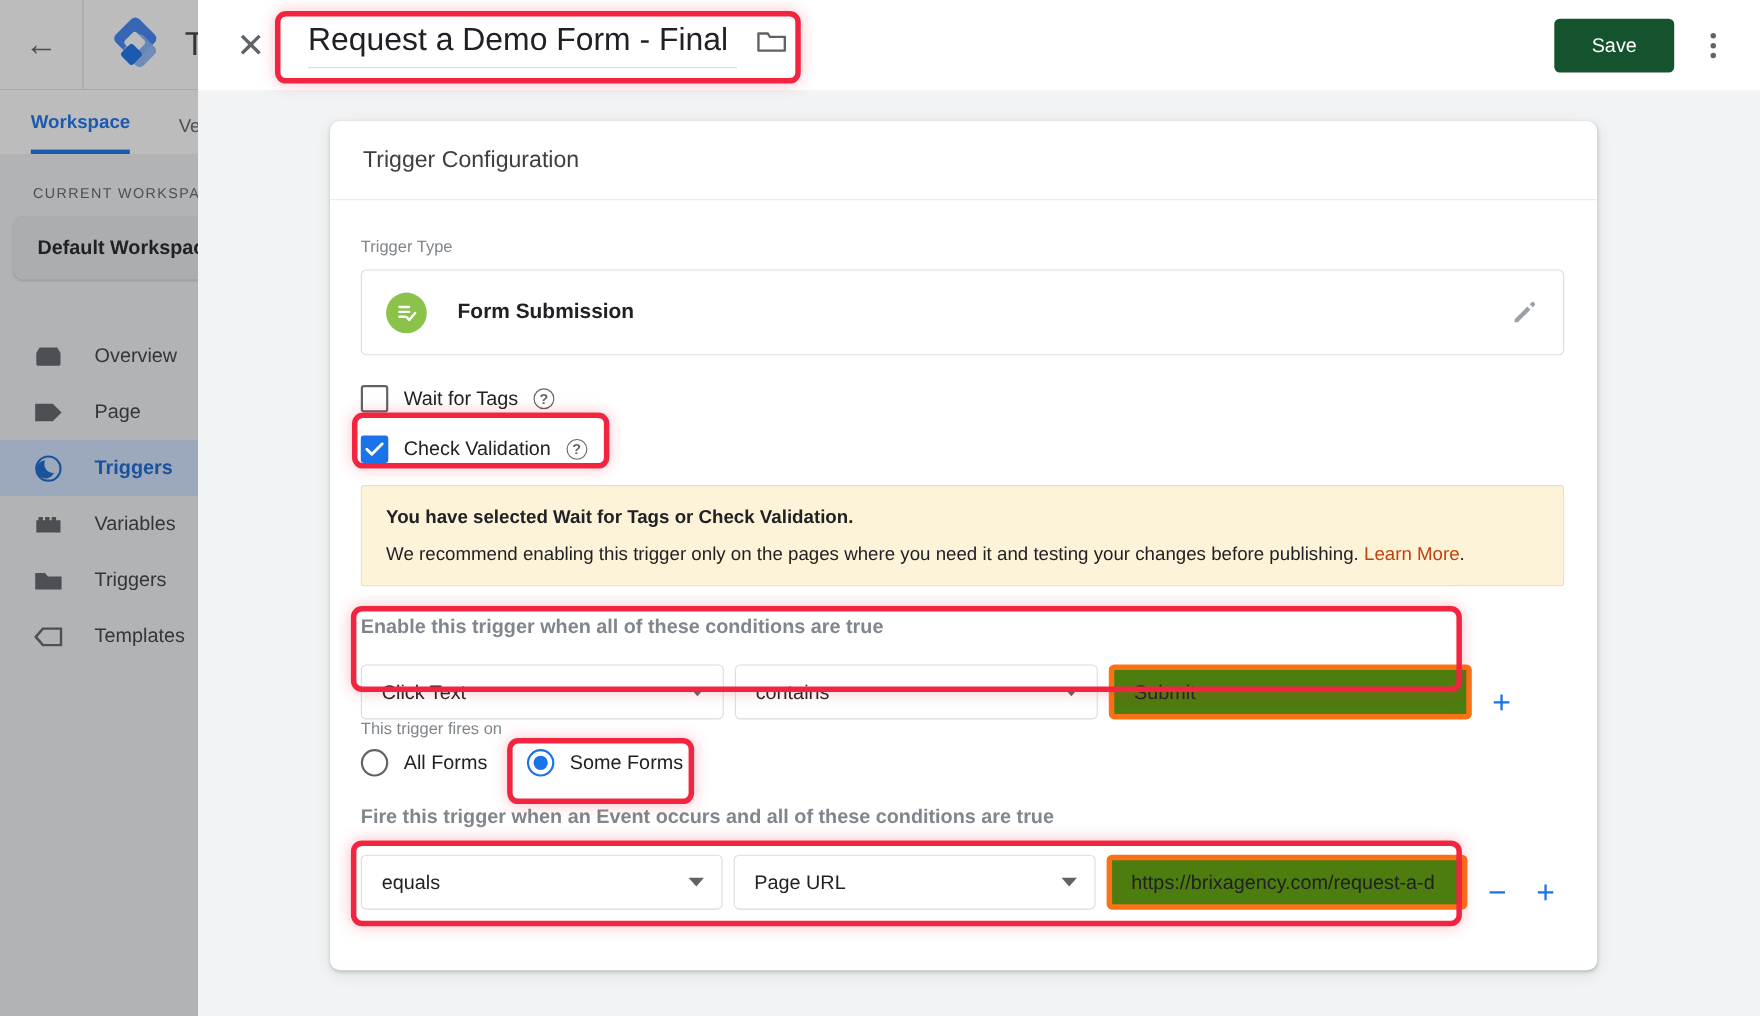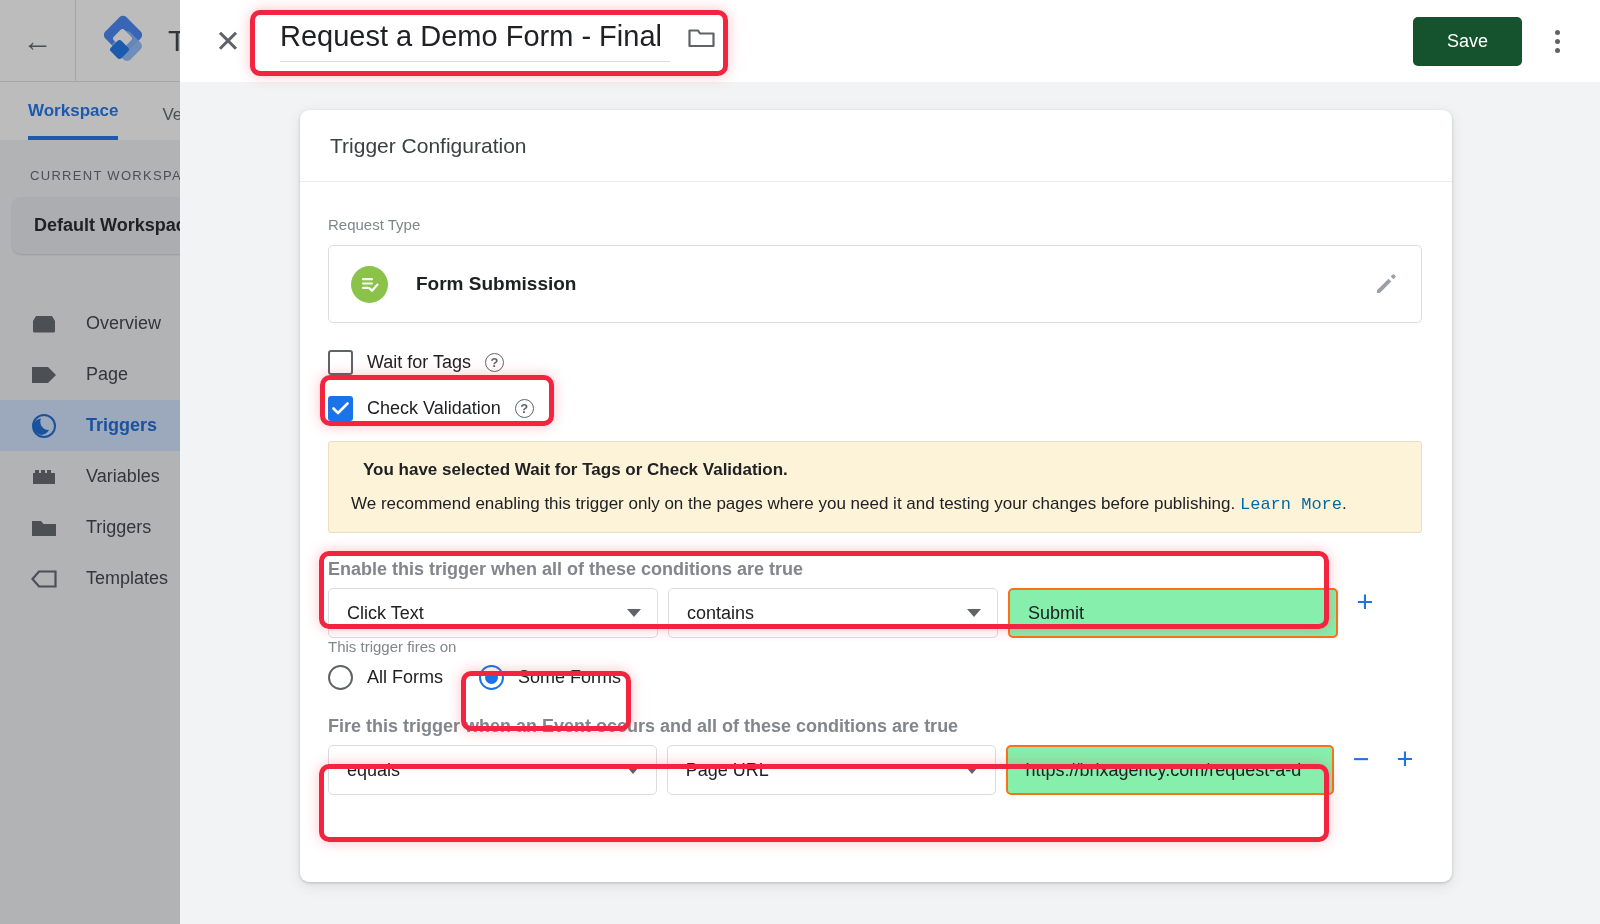--- a/index.html
+++ b/index.html
@@ -152,44 +152,44 @@
   .help-ico {
     width: 19px; height: 19px; border: 1.6px solid #5f6368; border-radius: 50%;
     font-size: 13px; color: #5f6368; display: flex; align-items: center;
     justify-content: center; line-height: 1; font-weight: bold;
   }
 
   .warn-box {
     background: #fdf3d9; border: 1px solid #e8dfc2; border-radius: 3px;
     padding: 18px 22px; margin-top: 16px;
   }
-  .warn-strong { font-size: 17px; font-weight: bold; color: #202124; margin-left: 12px; }
+  .warn-strong { font-size: 17px; font-weight: bold; color: #202124; }
   .warn-text { font-size: 17px; color: #202124; margin-top: 14px; }
-  .warn-link { color: #0369a1; text-decoration: none; font-family: Liberation Mono, monospace; }
+  .warn-link { color: #c2410c; text-decoration: none; }
 
   .cond-label {
     font-size: 18px; color: #80868b; margin-top: 26px; margin-bottom: 8px; font-weight: bold;
   }
-  .cond-row { display: flex; align-items: flex-start; gap: 10px; }
+  .cond-row { display: flex; align-items: flex-end; gap: 10px; }
   .sel {
     height: 50px; border: 1px solid #dadce0; border-radius: 5px; background: #fff;
     display: flex; align-items: center; padding: 0 16px 0 18px;
     font-size: 18px; color: #202124; position: relative;
   }
   .sel .caret {
     margin-left: auto;
     width: 0; height: 0; border-left: 7px solid transparent;
     border-right: 7px solid transparent; border-top: 8px solid #5f6368;
   }
   .sel-var { width: 330px; }
   .sel-op { width: 330px; }
   .val-input {
-    width: 330px; height: 50px; border: 2px solid #f97316; border-radius: 5px;
+    width: 330px; height: 50px; border: 5px solid #f97316; border-radius: 5px;
     padding: 0 18px; font-size: 18px; color: #202124; outline: none;
-    font-family: "Liberation Sans", sans-serif; background: #86efac;
+    font-family: "Liberation Sans", sans-serif; background: #4d7c0f; margin-top: 16px;
   }
   .plus-btn, .minus-btn {
     color: #1a73e8; font-size: 29px; width: 34px; text-align: center;
     cursor: pointer; line-height: 1; user-select: none;
   }
   .minus-btn { font-size: 29px; }
 
   .fires-label { font-size: 15px; color: #80868b; margin-bottom: 10px; }
   .radio-row { display: flex; align-items: center; gap: 22px; }
   .radio-item { display: flex; align-items: center; gap: 14px; }
@@ -325,21 +325,21 @@
           <i></i>
       </div>
     </div>
   </div>
 
   <div class="config-card">
     <div class="card-title">Trigger Configuration</div>
 
     <div class="card-body">
 
-      <div class="field-label">Request Type</div>
+      <div class="field-label">Trigger Type</div>
 
       <div class="trigger-type-box">
         <span class="tt-icon">
           <svg width="21" height="21" viewBox="0 0 21 21">
             <rect x="3" y="4" width="11" height="2.2" rx="1" fill="#fff"></rect>
             <rect x="3" y="8.4" width="11" height="2.2" rx="1" fill="#fff"></rect>
             <rect x="3" y="12.8" width="7" height="2.2" rx="1" fill="#fff"></rect>
             <path d="M10.5 14.2 L13 16.8 L18.5 10.6" fill="none" stroke="#fff" stroke-width="2.2" stroke-linecap="round" stroke-linejoin="round"></path>
           </svg>
         </span>

